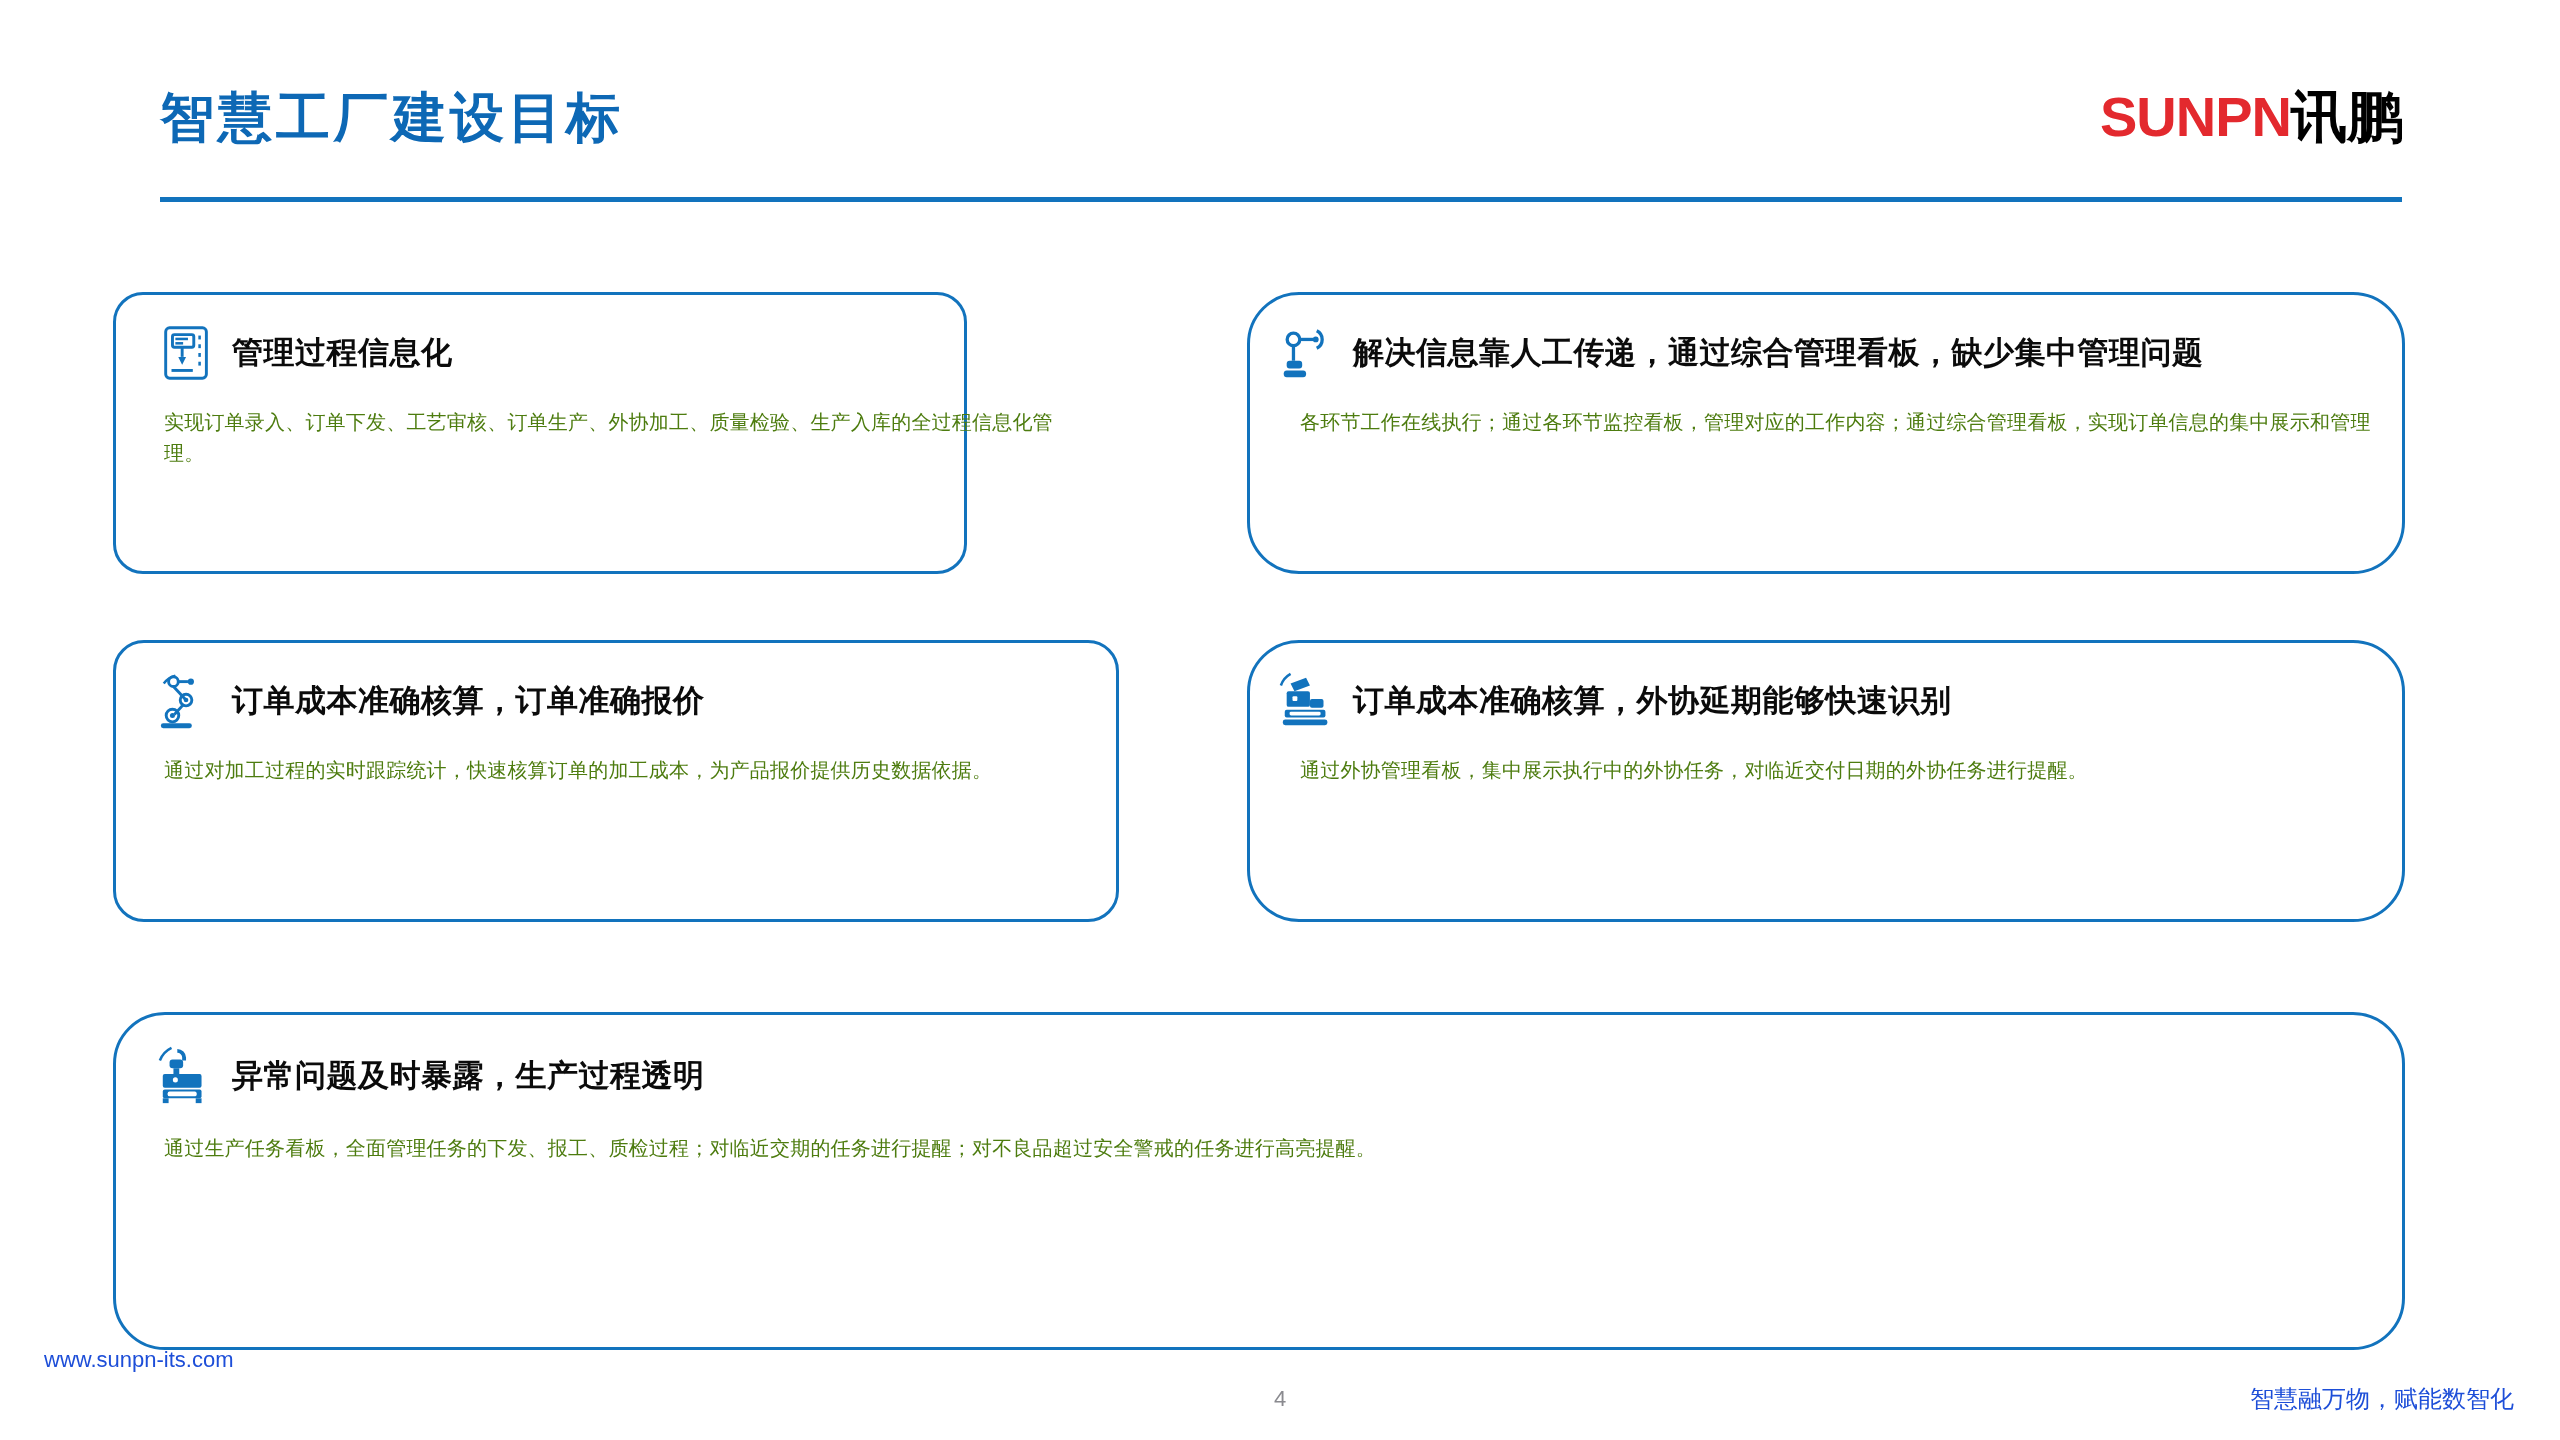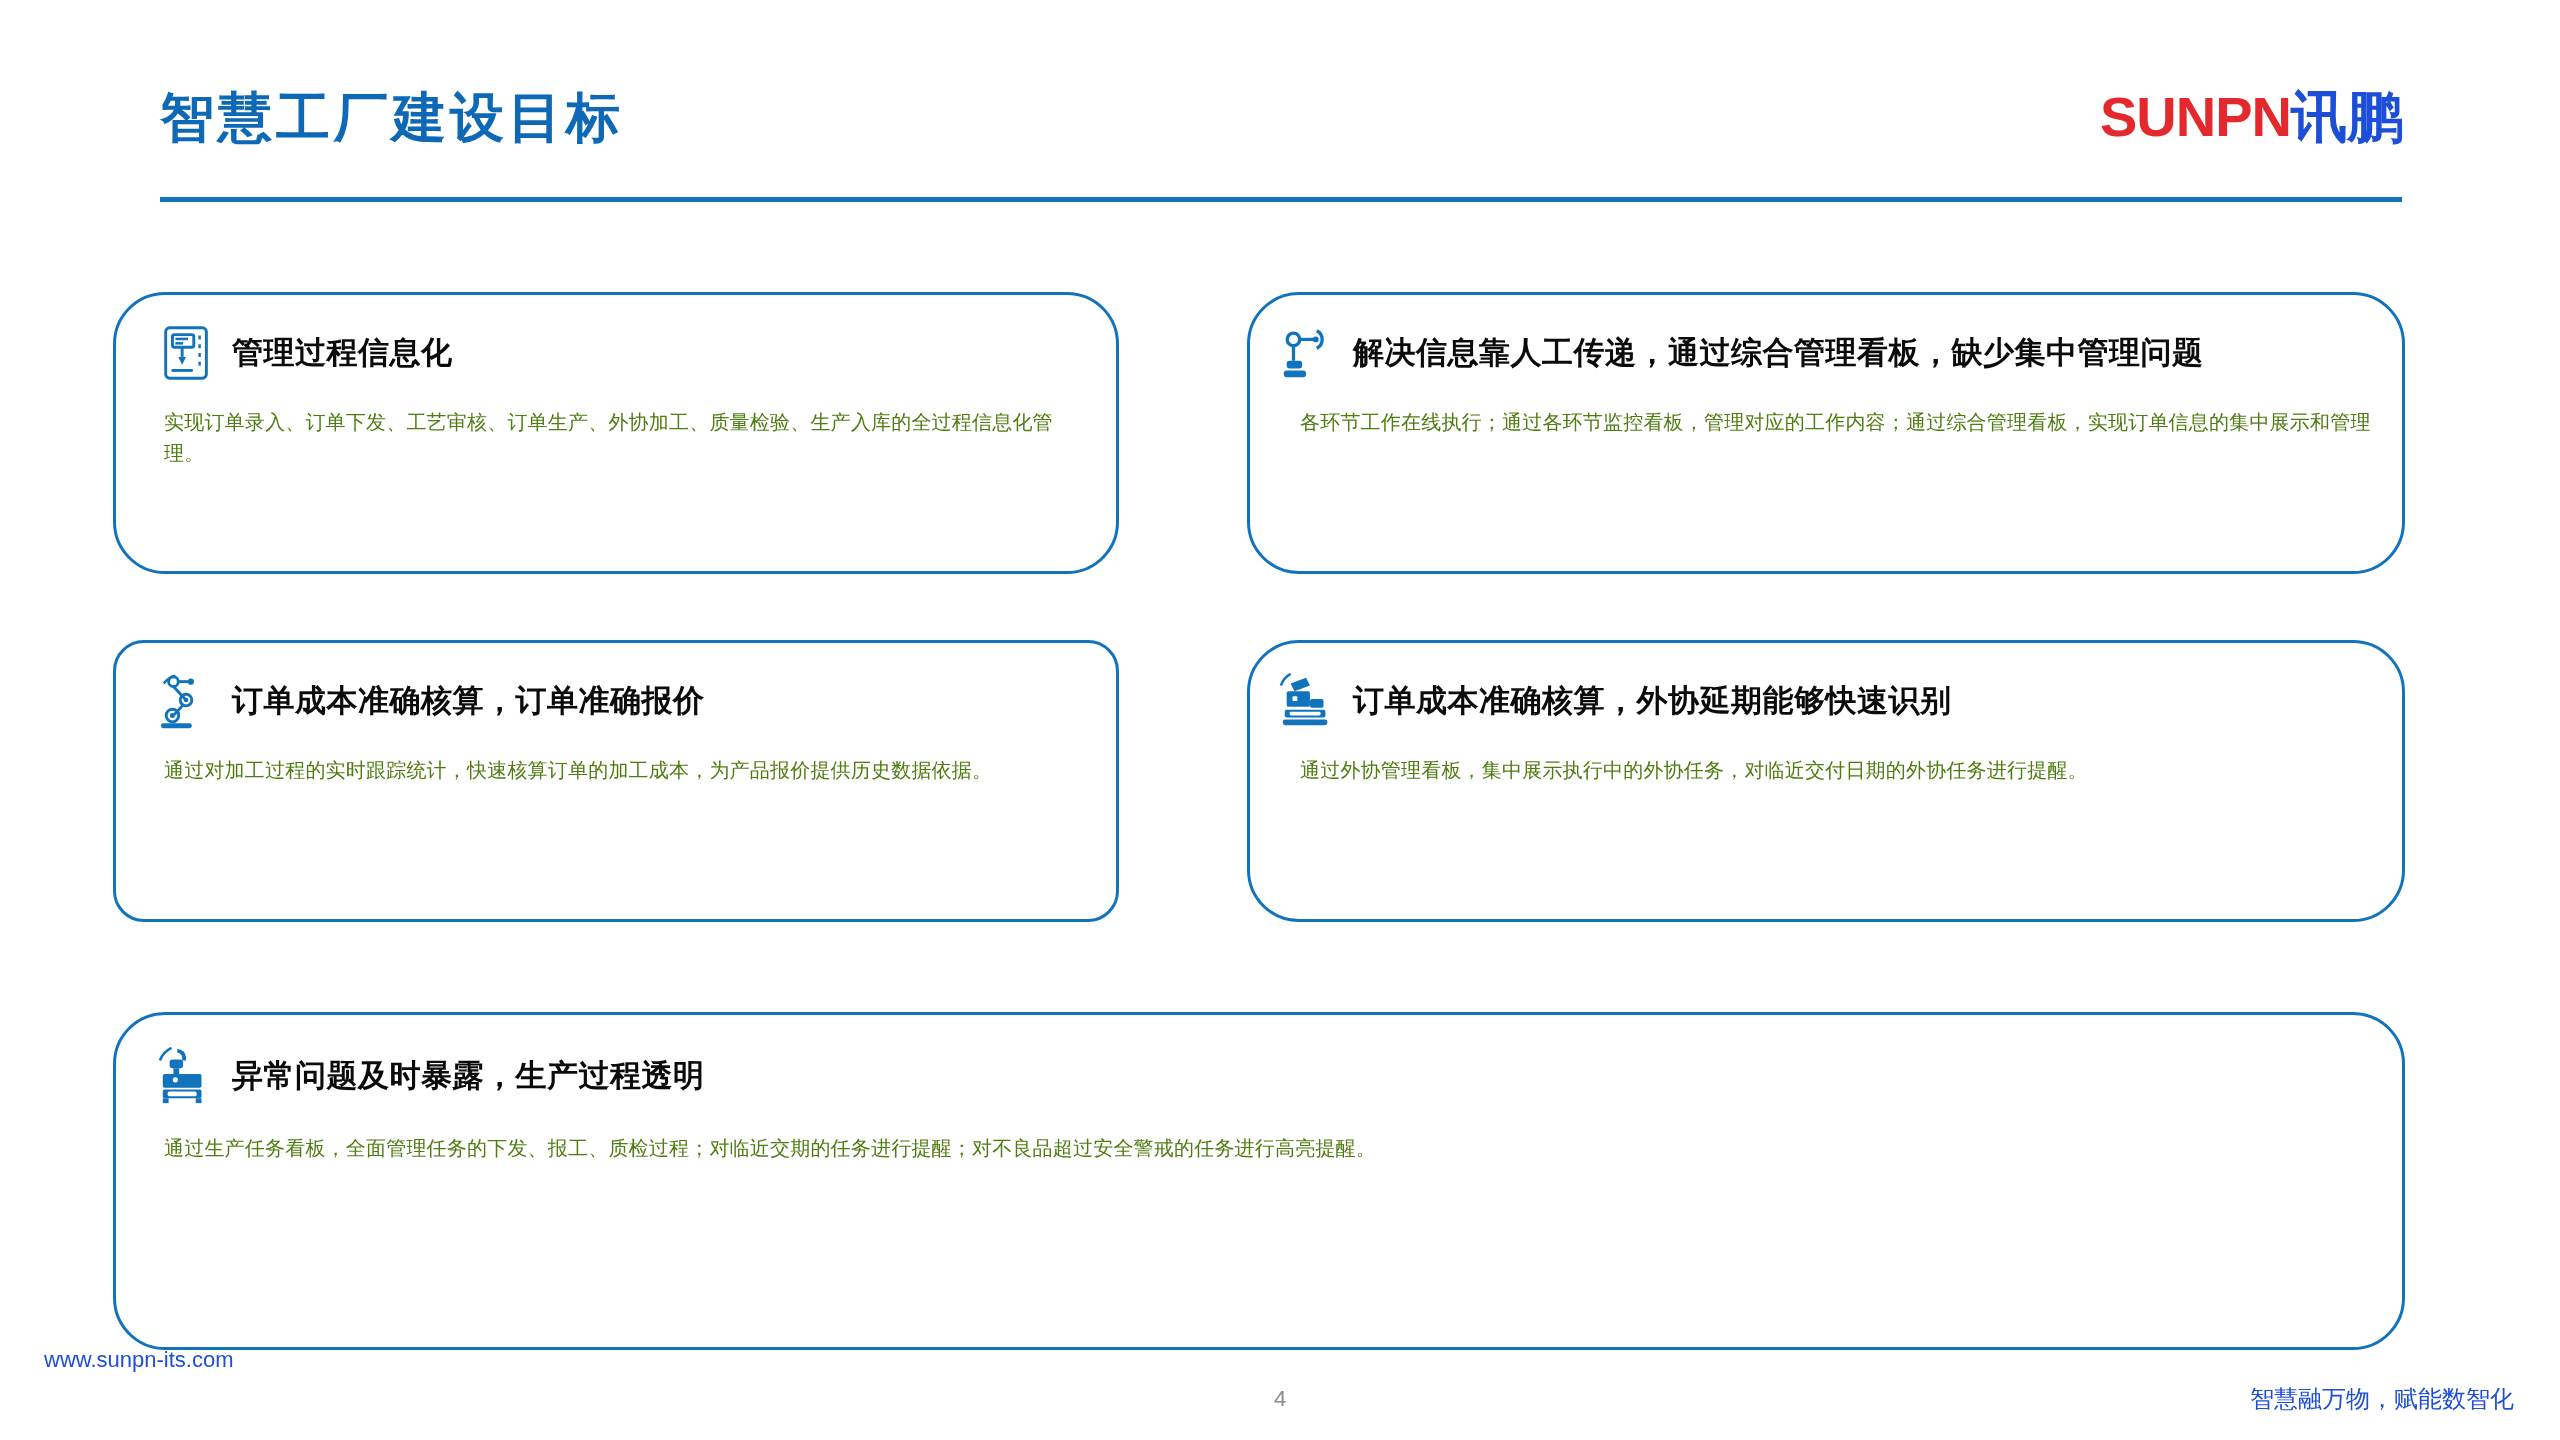--- a/index.html
+++ b/index.html
@@ -49,21 +49,21 @@
     top: 118px;
     transform: translateY(-50%);
     font-size: 56px;
     font-weight: bold;
     letter-spacing: -1px;
     white-space: nowrap;
     display: flex;
     align-items: baseline;
   }
   .logo-sunpn { color: #e3292e; font-style: normal; }
-  .logo-cn { color: #1d4ed8; letter-spacing: 0px; }
+  .logo-cn { color: #000000; letter-spacing: 0px; }
 
   
   .card {
     position: absolute;
     box-sizing: border-box;
     border: 3px solid #1273bd;
     border-radius: 52px;
     background: #ffffff;
   }
   .card-head {
@@ -85,21 +85,21 @@
     white-space: nowrap;
   }
   .card-body {
     font-size: 20px;
     line-height: 1.55;
     color: #4d7c0f;
     letter-spacing: 0.2px;
   }
 
   
-  #card-1 { left: 113px; top: 292px; width: 1006px; height: 282px; }
+  #card-1 { left: 113px; top: 292px; width: 854px; height: 282px; border-radius: 30px; }
   #card-1 .card-head { position: absolute; left: 40px; top: 27px; }
   #card-1 .card-body { position: absolute; left: 48px; top: 112px; width: 920px; }
 
   
   #card-2 { left: 1247px; top: 292px; width: 1158px; height: 282px; }
   #card-2 .card-head { position: absolute; left: 27px; top: 27px; }
   #card-2 .card-body { position: absolute; left: 50px; top: 112px; width: 1080px; }
 
   
   #card-3 { left: 113px; top: 640px; width: 1006px; height: 282px; border-radius: 31px; }

